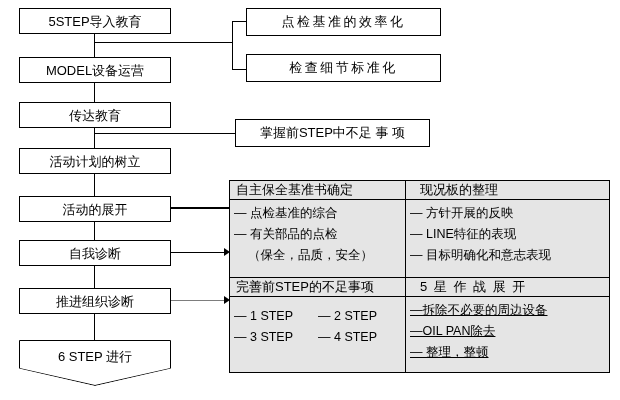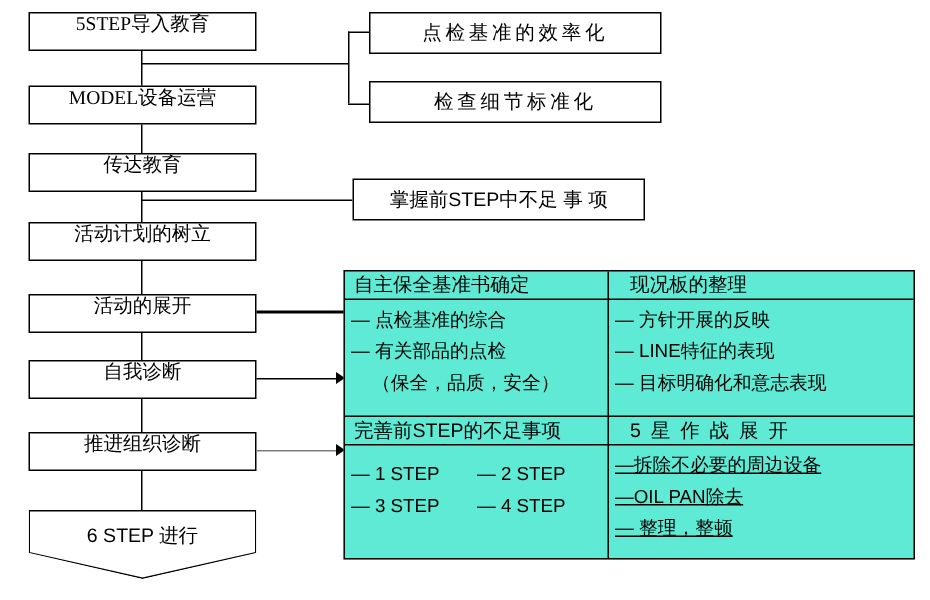--- a/index.html
+++ b/index.html
@@ -9,26 +9,25 @@
     color:#000000;
   }
   #diagram{position:absolute;left:0;top:0;width:620px;height:400px;}
 
   
   .node{
     position:absolute;
     box-sizing:border-box;
     border:1px solid #000;
     background:#fff;
-    display:flex;align-items:flex-start;justify-content:center;
+    display:flex;align-items:center;justify-content:center;
     font-size:13px;
     line-height:1;
     white-space:nowrap;
     letter-spacing:0px;
-    font-family:Liberation Serif, serif;
   }
   .node span{display:block;}
 
   
   .lbox{left:19px;width:152px;height:26px;}
 
   
   .pent{
     position:absolute;left:19px;width:152px;height:46px;
     background:#fff;
@@ -61,21 +60,21 @@
     border-bottom:4px solid transparent;
     border-left:6px solid #000;
   }
   .arrowhead.grayhead{border-left-color:#000;}
 
   
   #table{
     position:absolute;left:229px;top:180px;width:381px;height:193px;
     box-sizing:border-box;
     border:1px solid #000;
-    background:#5eead4;
+    background:#e5e5e5;
   }
   .tcolsep{position:absolute;left:175px;top:0;width:1px;height:100%;background:#000;}
   .trowsep{position:absolute;left:0;width:100%;height:1px;background:#000;}
   .tcell{position:absolute;box-sizing:border-box;}
   .thead{font-size:13px;display:flex;align-items:center;padding-left:6px;white-space:nowrap;}
   .thead.ind{padding-left:14px;}
   .tbody{font-size:12.5px;padding:3px 0 0 4px;}
   .tbody .li{white-space:nowrap;line-height:21px;}
   .tbody .li.ind{padding-left:14px;}
   .tbody .two{display:flex;}

